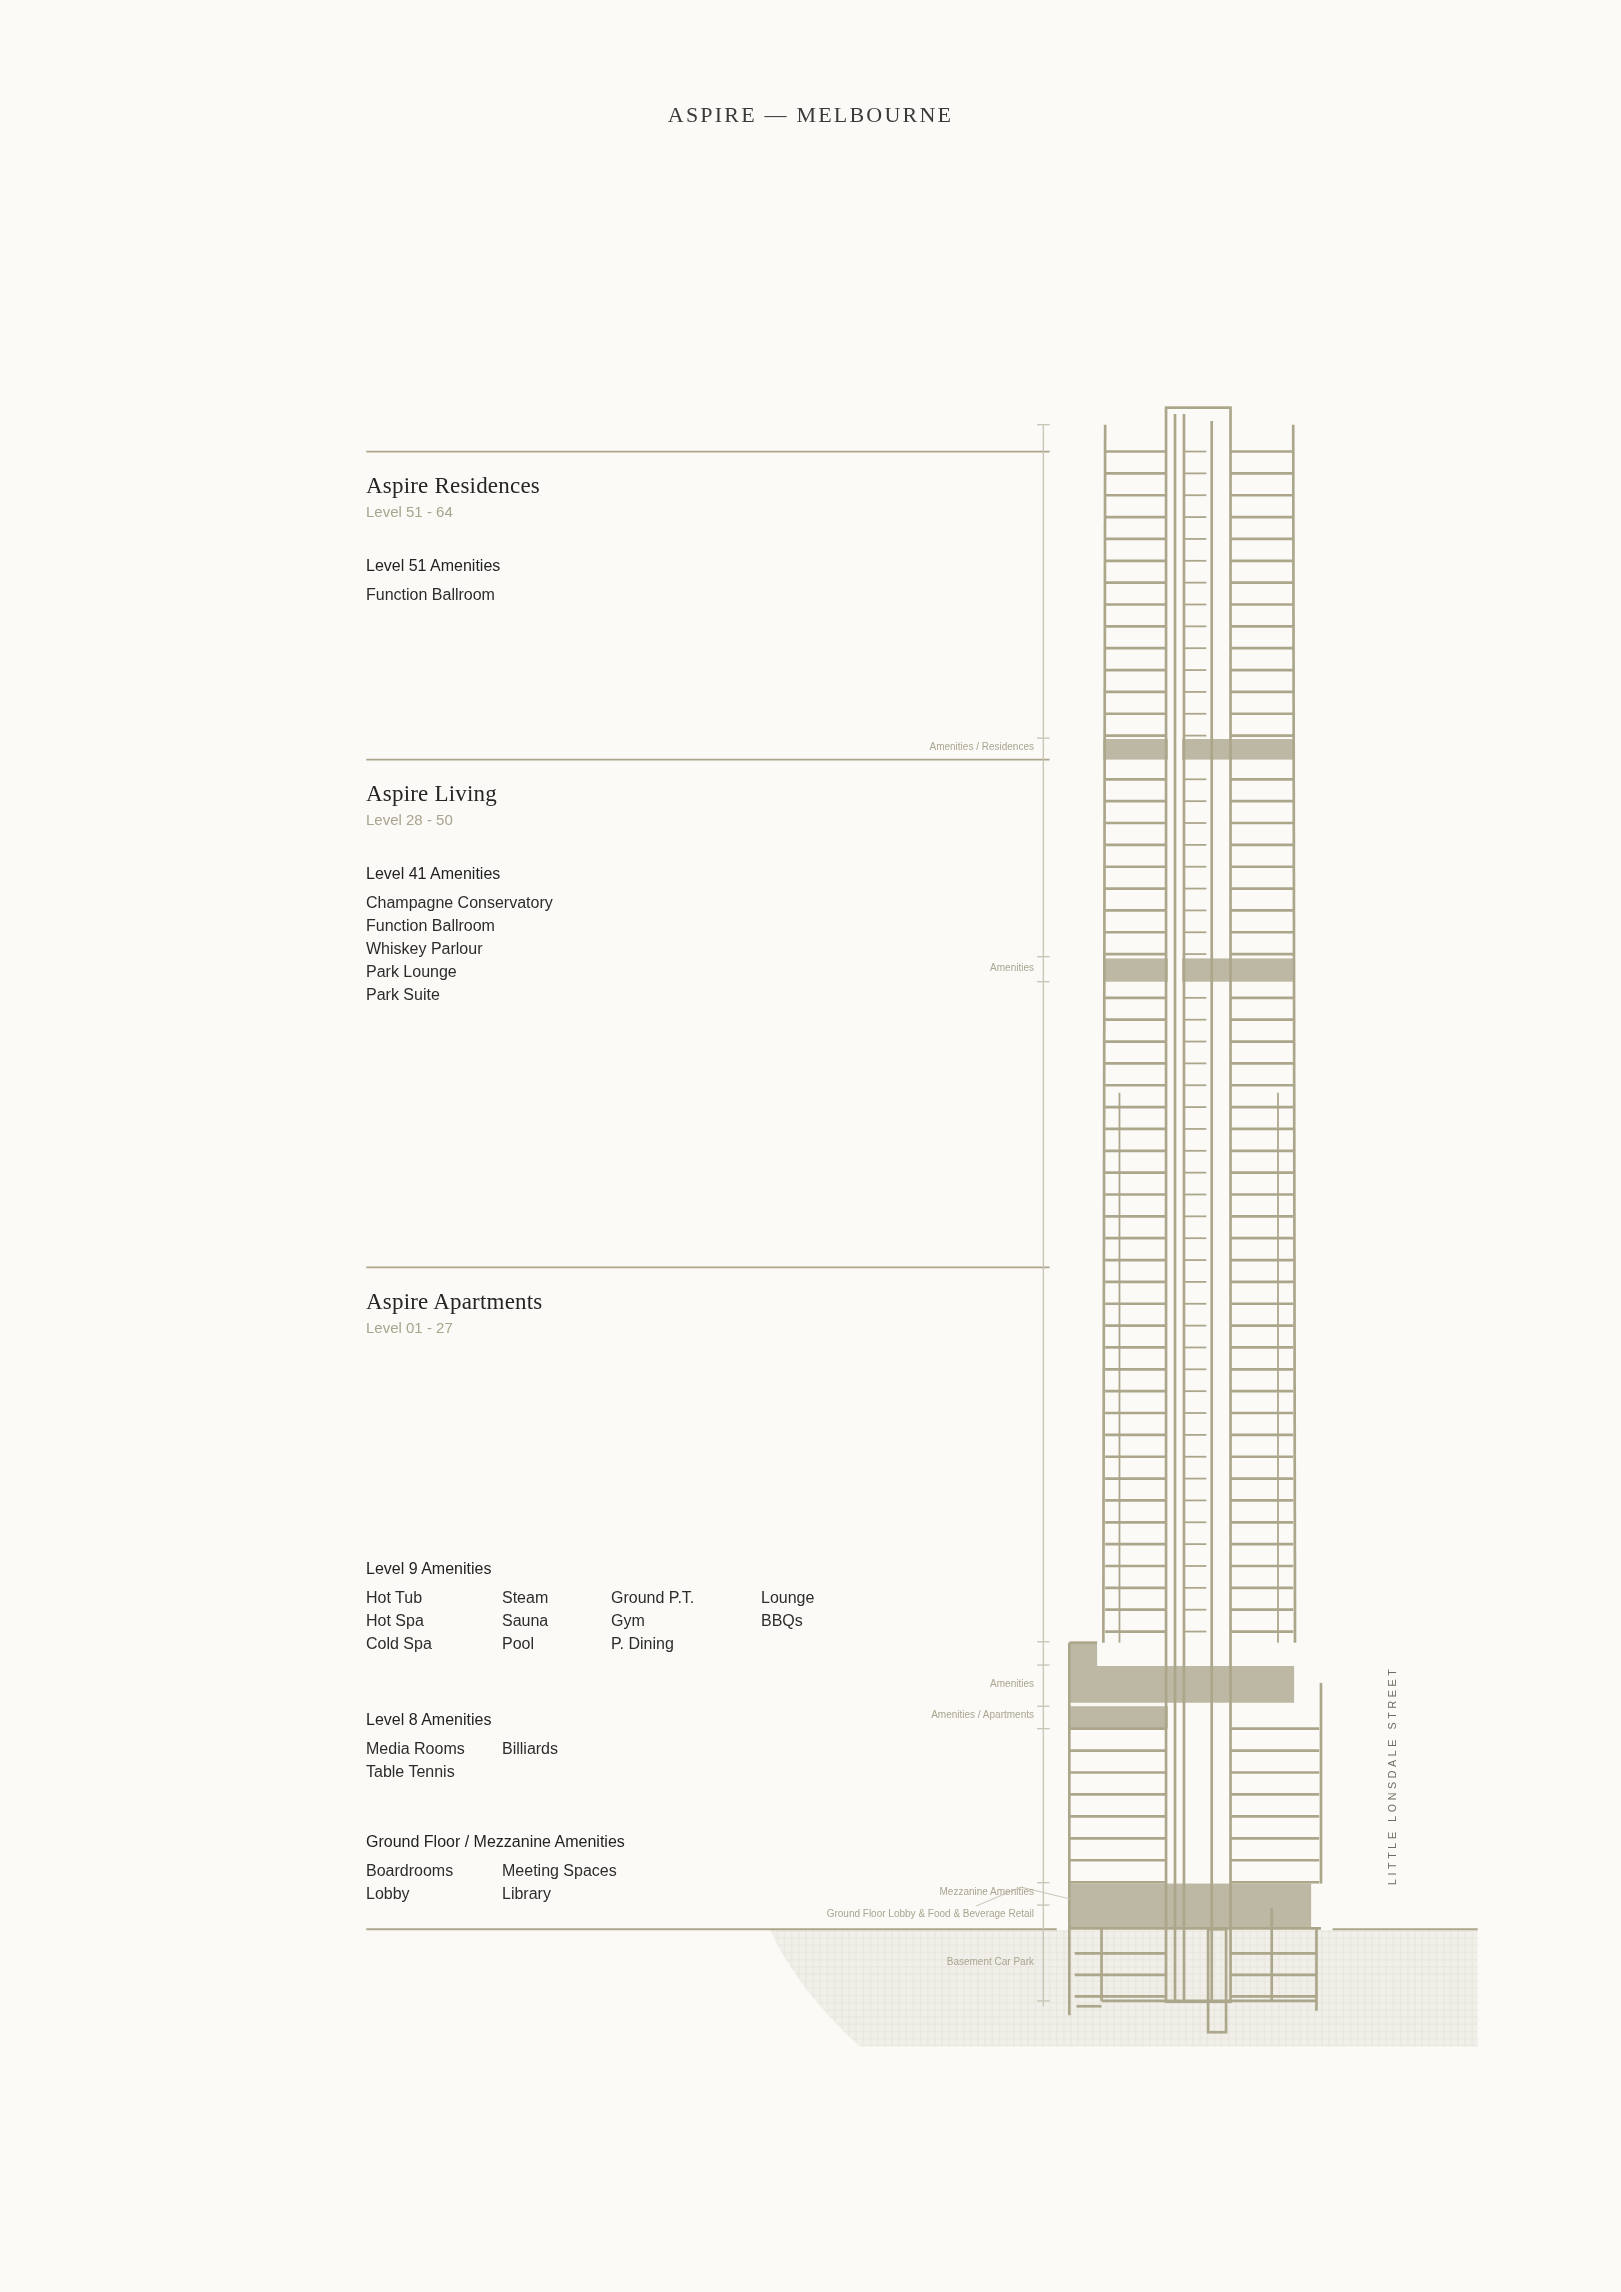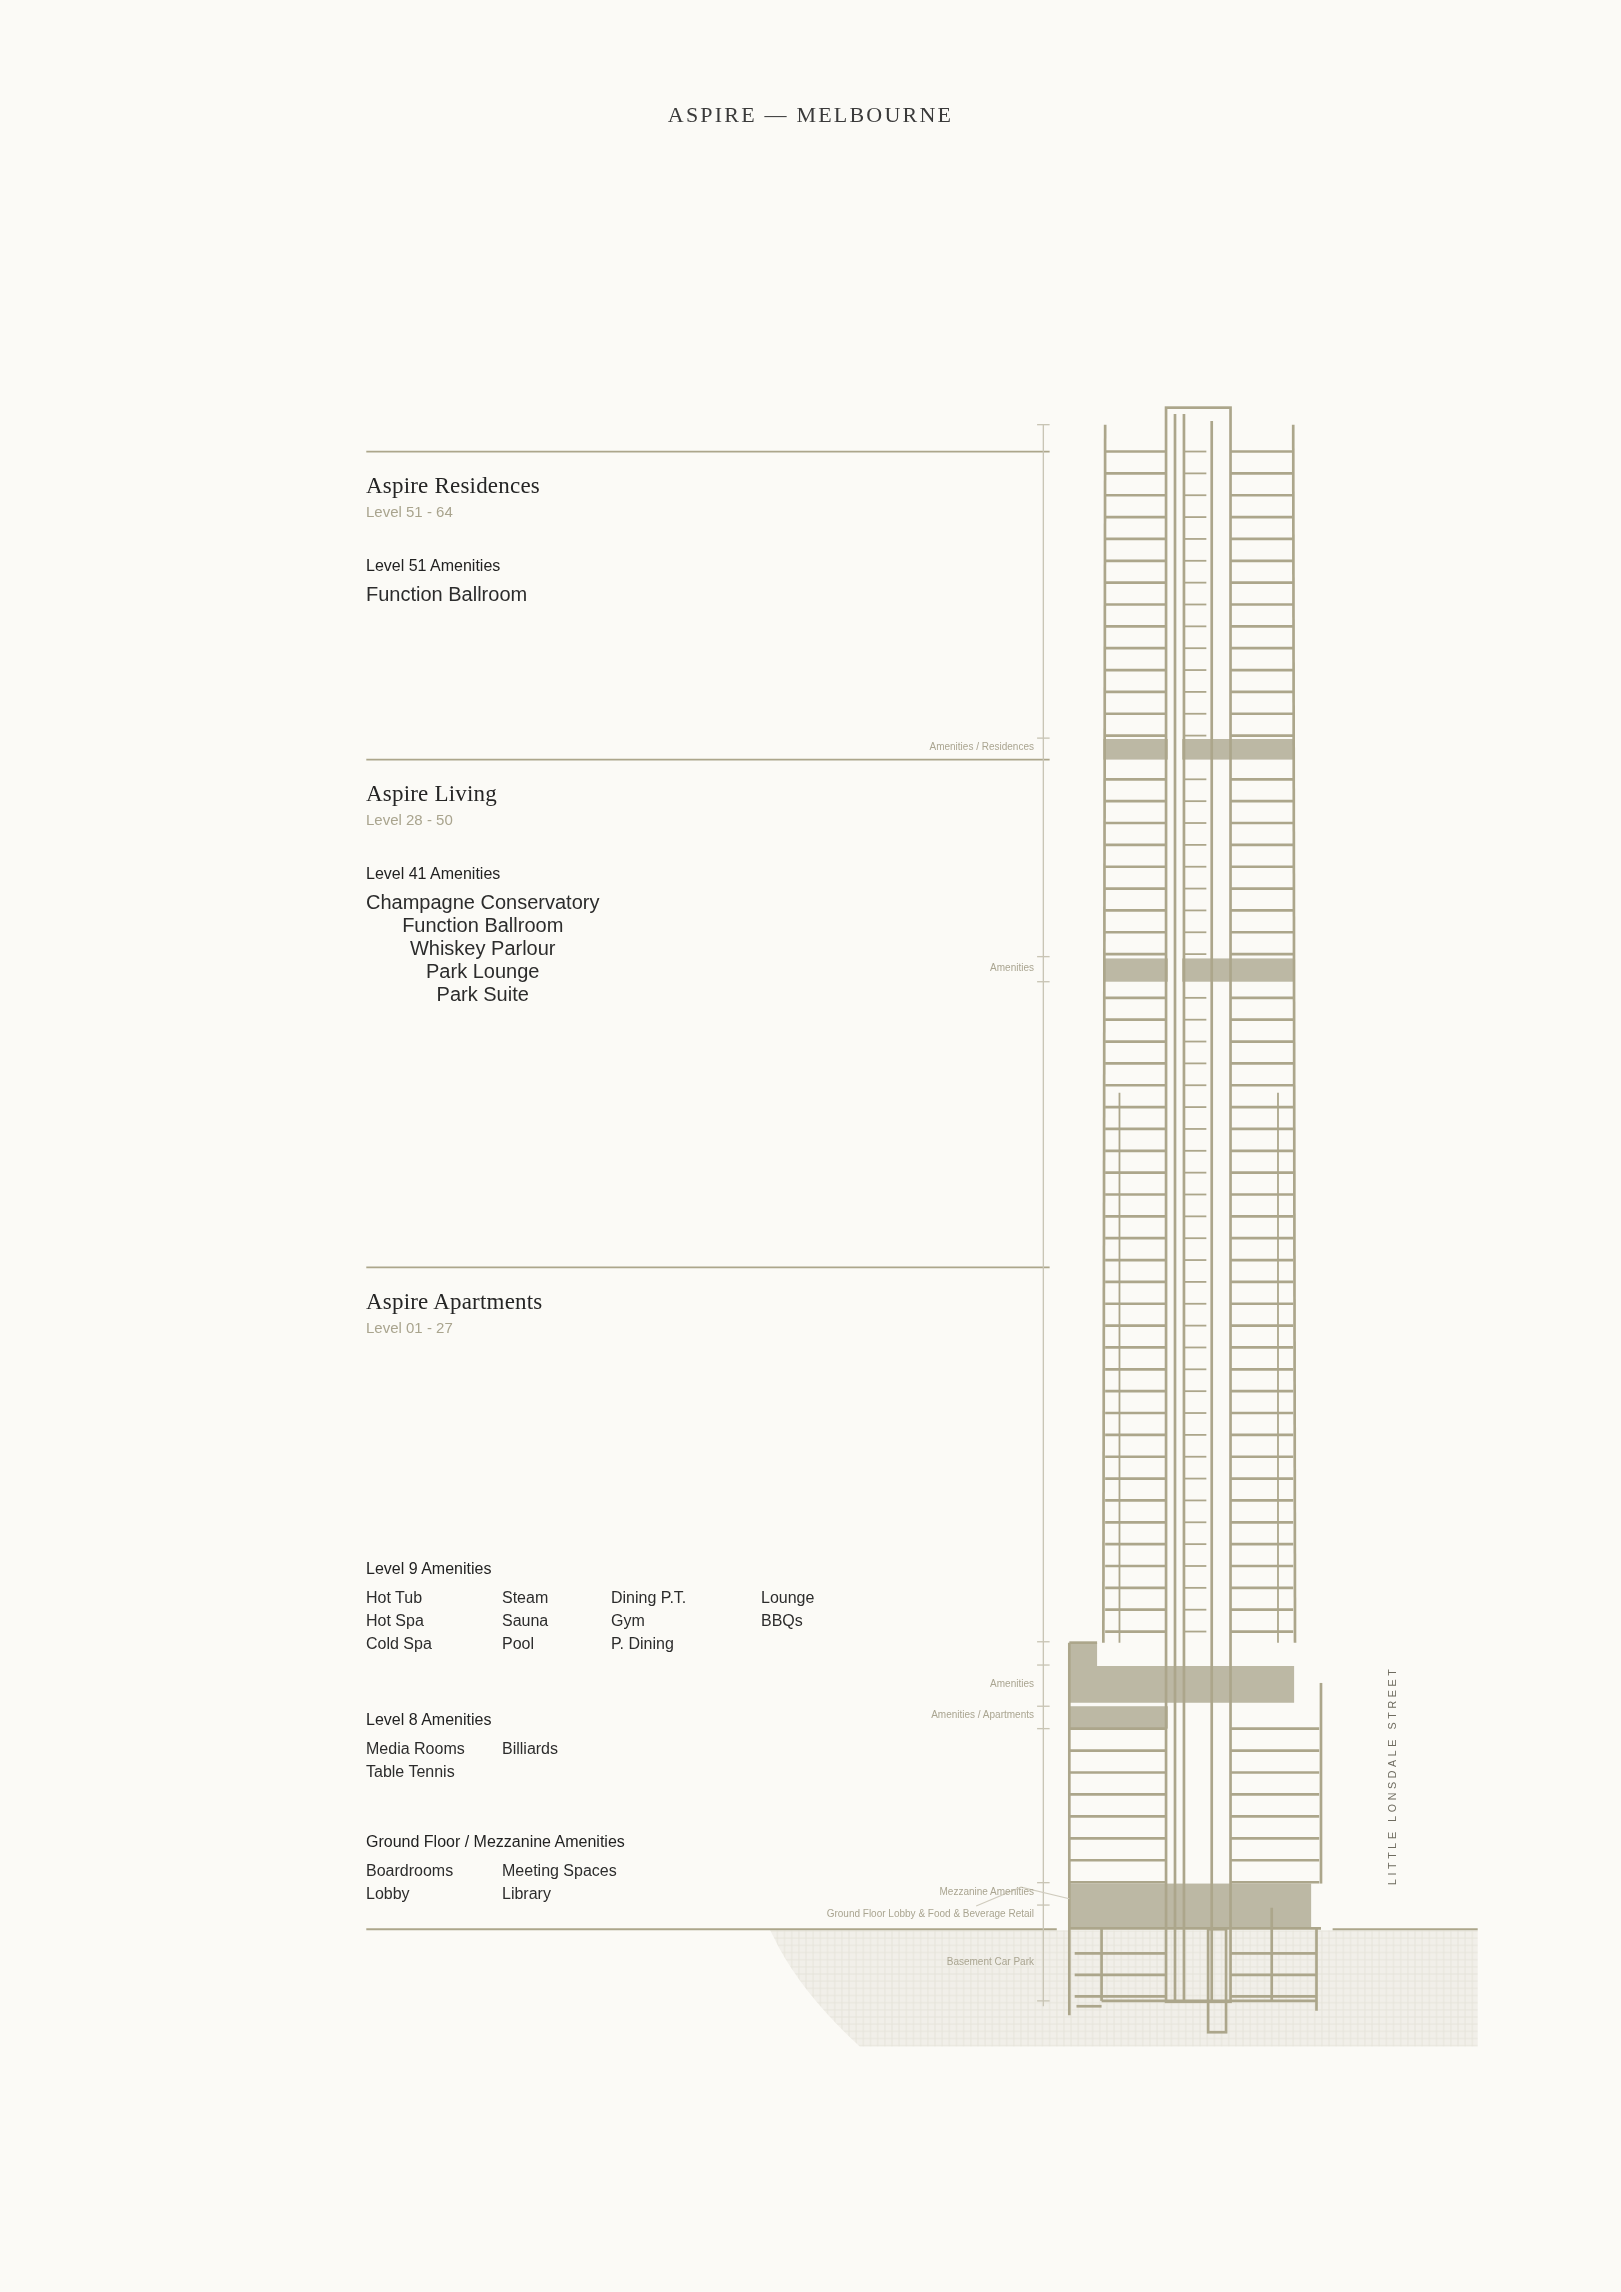--- a/index.html
+++ b/index.html
@@ -4,21 +4,21 @@
 <style>
   html, body { margin:0; padding:0; }
   body { width:1621px; height:2293px; background:#fbfaf6; position:relative; overflow:hidden;
          font-family:"Liberation Sans", sans-serif; color:#2a2a2a; }
   .hdr { position:absolute; top:102px; left:0; width:1621px; text-align:center;
          font-family:"Liberation Serif", serif; font-size:22px; letter-spacing:2.2px; color:#3a3a3a; }
   .sec { position:absolute; left:366px; }
   .sec-title { font-size:23px; color:#252525; letter-spacing:0.2px;font-family:Liberation Serif, serif; }
   .sec-levels { font-size:15px; color:#a9a48e; margin-top:3.6px; }
   .amen-head { position:absolute; left:366px; font-size:16px; font-weight:normal; color:#222; }
-  .amen-list { position:absolute; left:366px; font-size:20px; color:#2c2c2c; line-height:23px;text-align:center; }
+  .amen-list { position:absolute; left:366px; font-size:16px; color:#2c2c2c; line-height:23px; }
   .grid { position:absolute; left:366px; display:grid; font-size:16px; color:#2c2c2c; line-height:23px; }
   .lbl { position:absolute; font-size:10px; color:#aaa591; text-align:right; white-space:nowrap; }
   .street { position:absolute; left:1386px; top:1885px; transform:rotate(-90deg); transform-origin:left top;
             font-size:10.7px; letter-spacing:3.6px; color:#6f6c60; white-space:nowrap; }
   svg { position:absolute; left:0; top:0; }
 </style>
 </head>
 <body>
 
 <div class="hdr">ASPIRE — MELBOURNE</div>
@@ -307,21 +307,21 @@
 
 <div class="sec" style="top:1289px">
   <div class="sec-title">Aspire Apartments</div>
   <div class="sec-levels">Level 01 - 27</div>
 </div>
 
 <div class="amen-head" style="top:1560px">Level 9 Amenities</div>
 <div class="grid" style="top:1586px; grid-template-columns:136px 109px 150px 107px">
   <div>Hot Tub</div>
   <div>Steam</div>
-  <div>Dining P.T.</div>
+  <div>Ground P.T.</div>
   <div>Lounge</div>
   <div>Hot Spa</div>
   <div>Sauna</div>
   <div>Gym</div>
   <div>BBQs</div>
   <div>Cold Spa</div>
   <div>Pool</div>
   <div>P. Dining</div>
   <div></div>
 </div>

